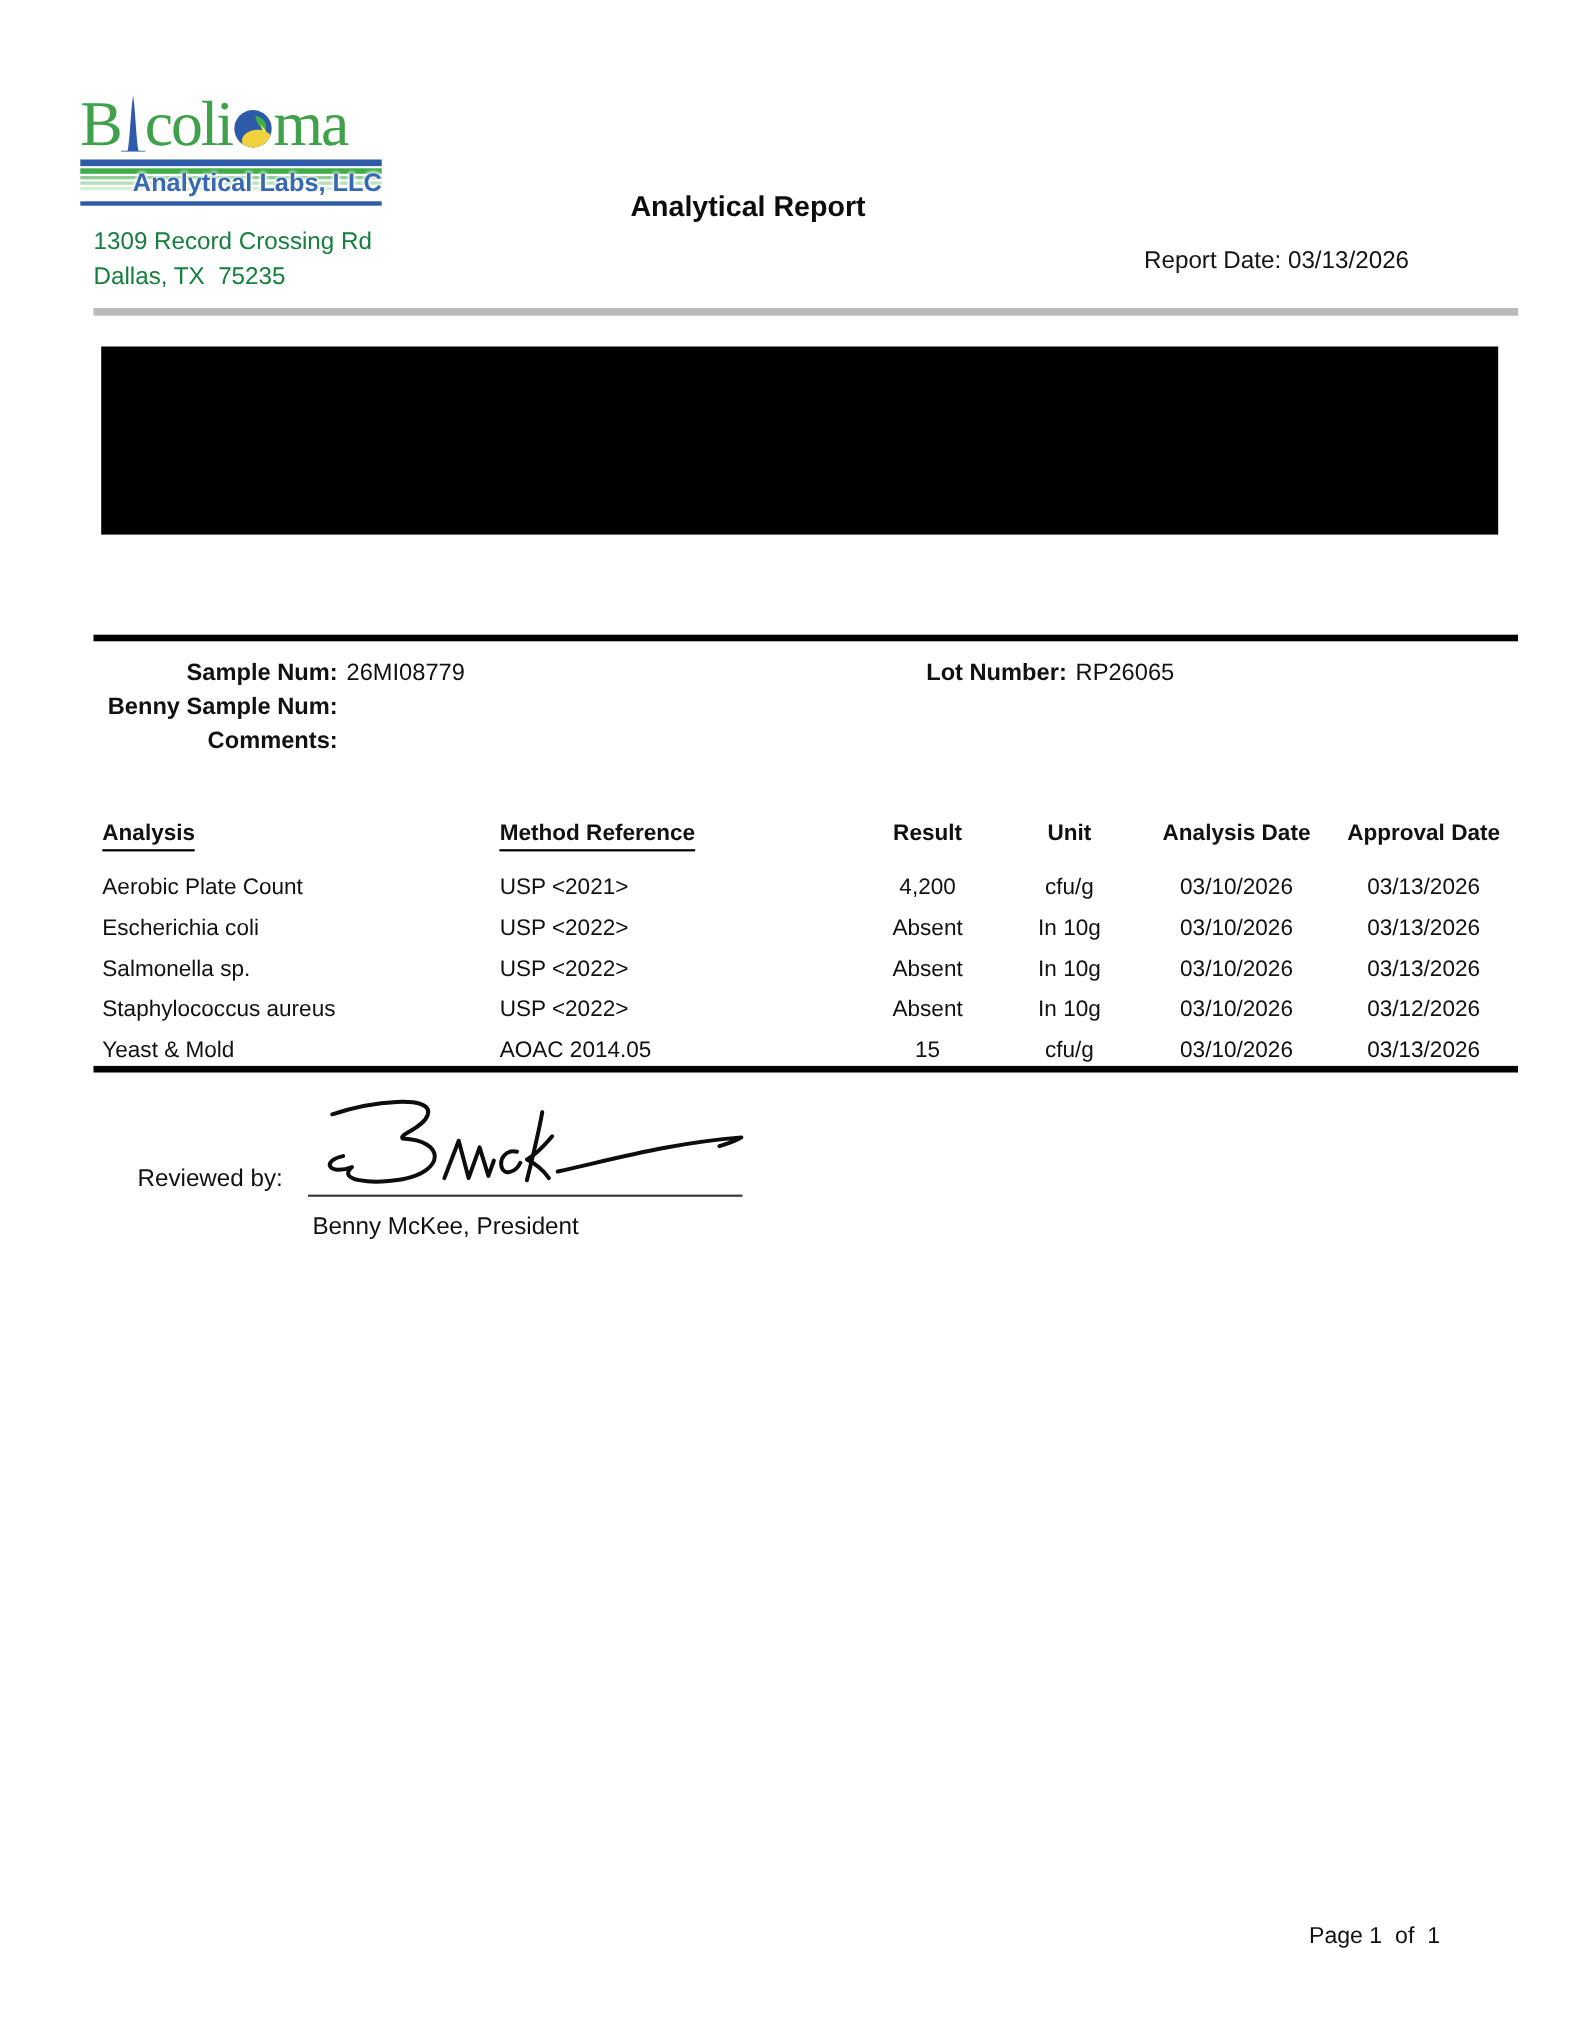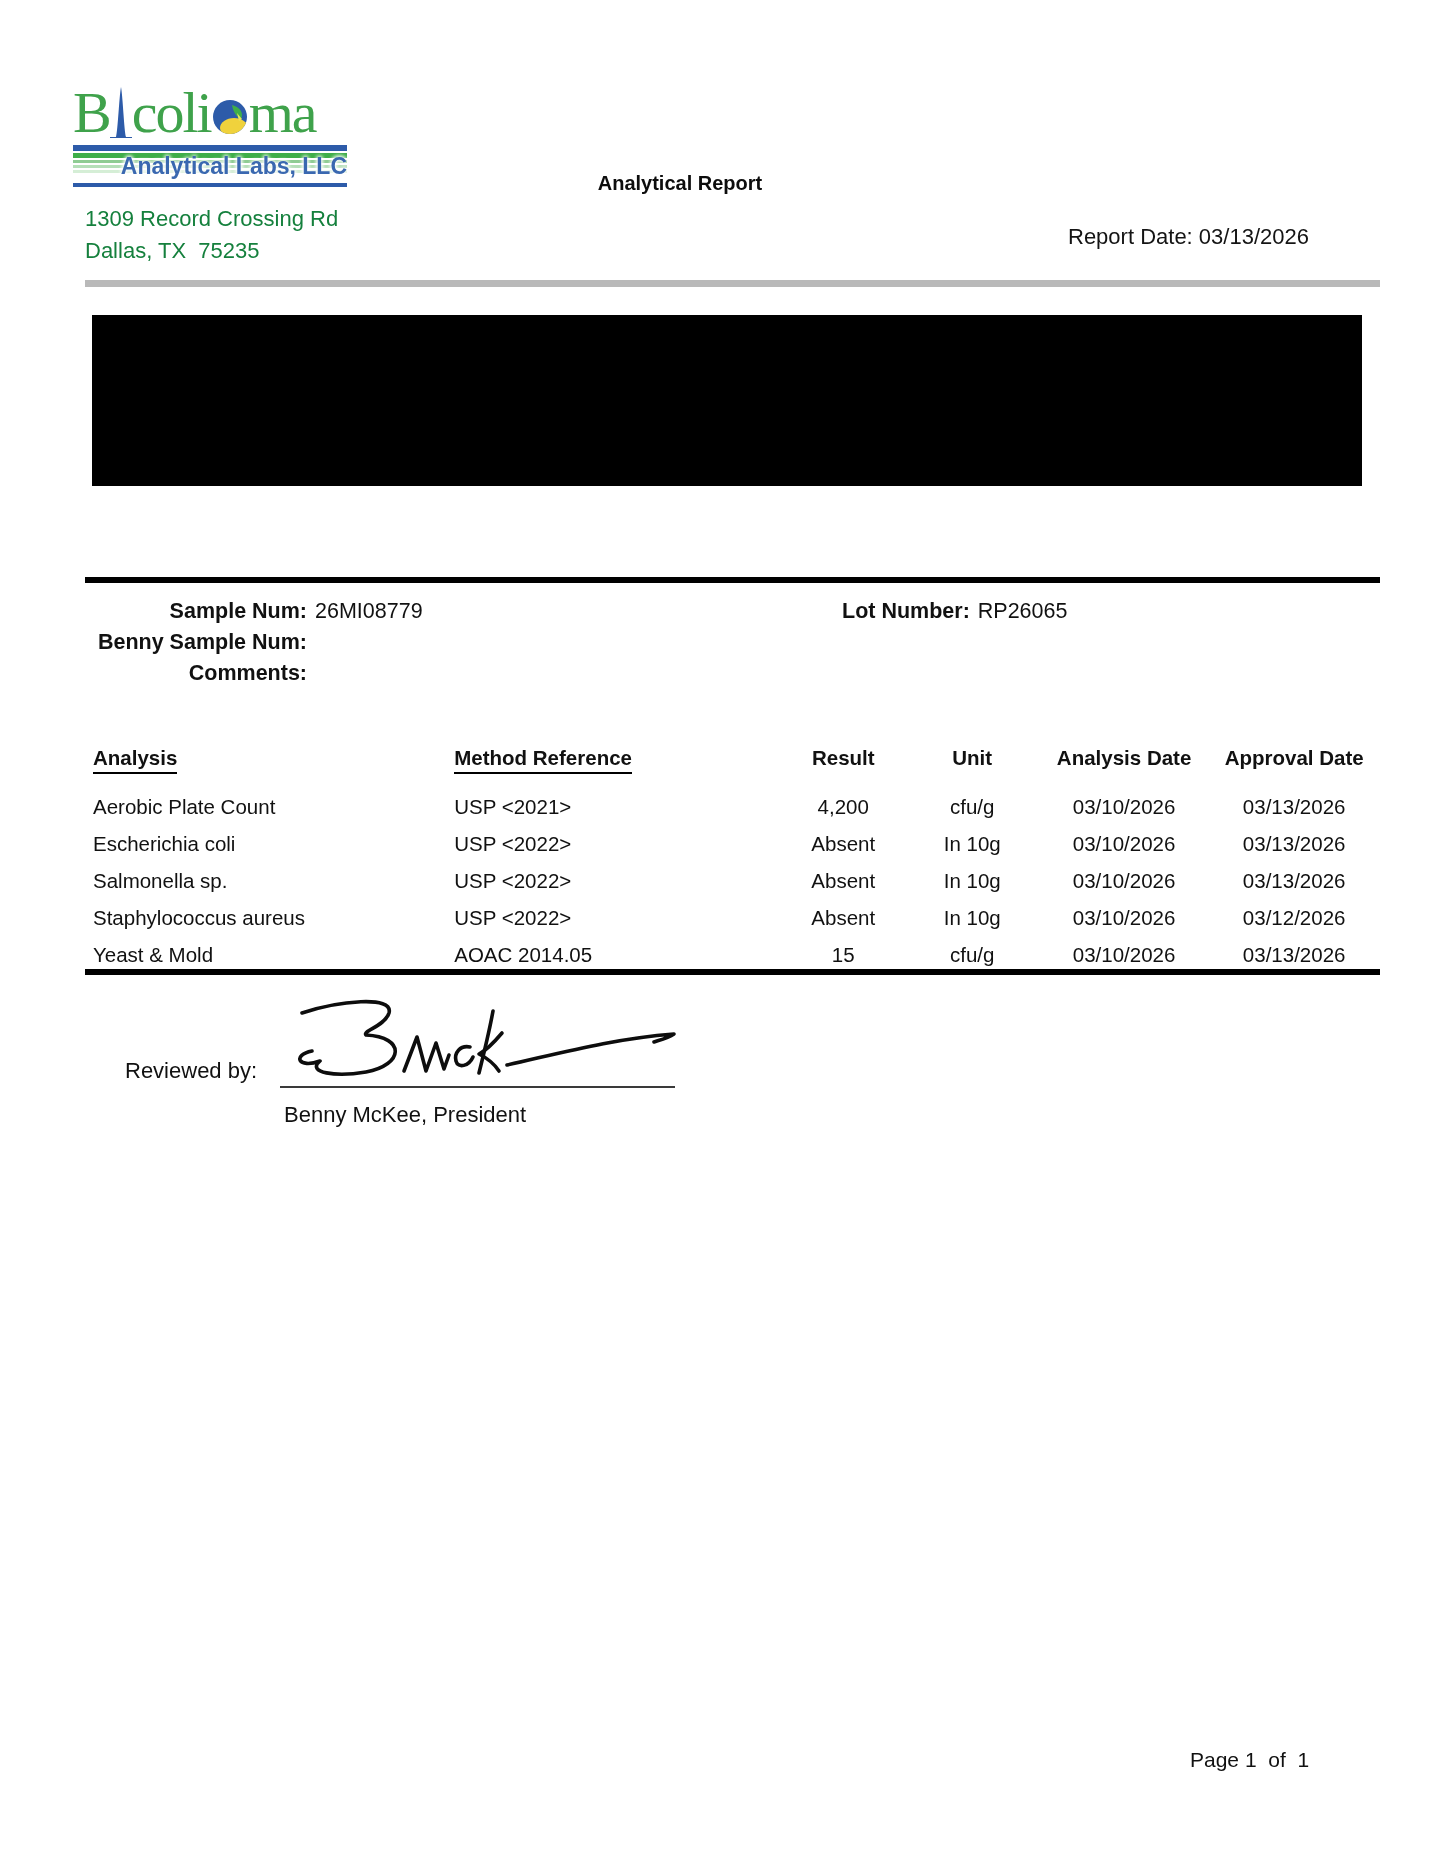--- a/index.html
+++ b/index.html
@@ -24,23 +24,23 @@
   .bar-lt1{height:3px;background:#8fcc93;margin-top:2px;}
   .bar-lt2{height:3px;background:#b5dfb8;margin-top:2px;}
   .bar-lt3{height:3px;background:#d5eed6;margin-top:2px;}
   .tagline{
     position:absolute;right:0;top:8px;font-size:23px;font-weight:bold;color:#3a68b0;
     text-shadow:0 0 4px #fff,0 0 4px #fff,0 0 4px #fff;letter-spacing:0px;
   }
   .logo-underline{height:4px;background:#2d5ba9;margin-top:2px;}
 
   
-  .title{left:380px;top:172px;width:600px;text-align:center;font-size:20px;font-weight:bold;color:#0d0d0d;}
+  .title{left:380px;top:172px;width:600px;text-align:center;font-size:26px;font-weight:bold;color:#0d0d0d;}
   .address{left:85px;top:203px;font-size:22px;line-height:32px;color:#15803d;}
-  .report-date{left:1040px;top:224px;font-size:22px;color:#141414;margin-left:28px;}
+  .report-date{left:1040px;top:224px;font-size:22px;color:#141414;}
   .divider{left:85px;top:280px;width:1295px;height:7px;background:#b9b9b9;}
 
   
   .redaction{left:92px;top:315px;width:1270px;height:171px;background:#000;}
 
   
   .rule-top{left:85px;top:577px;width:1295px;height:6px;background:#000;}
   .rule-bottom{left:85px;top:969px;width:1295px;height:6px;background:#000;}
 
   

